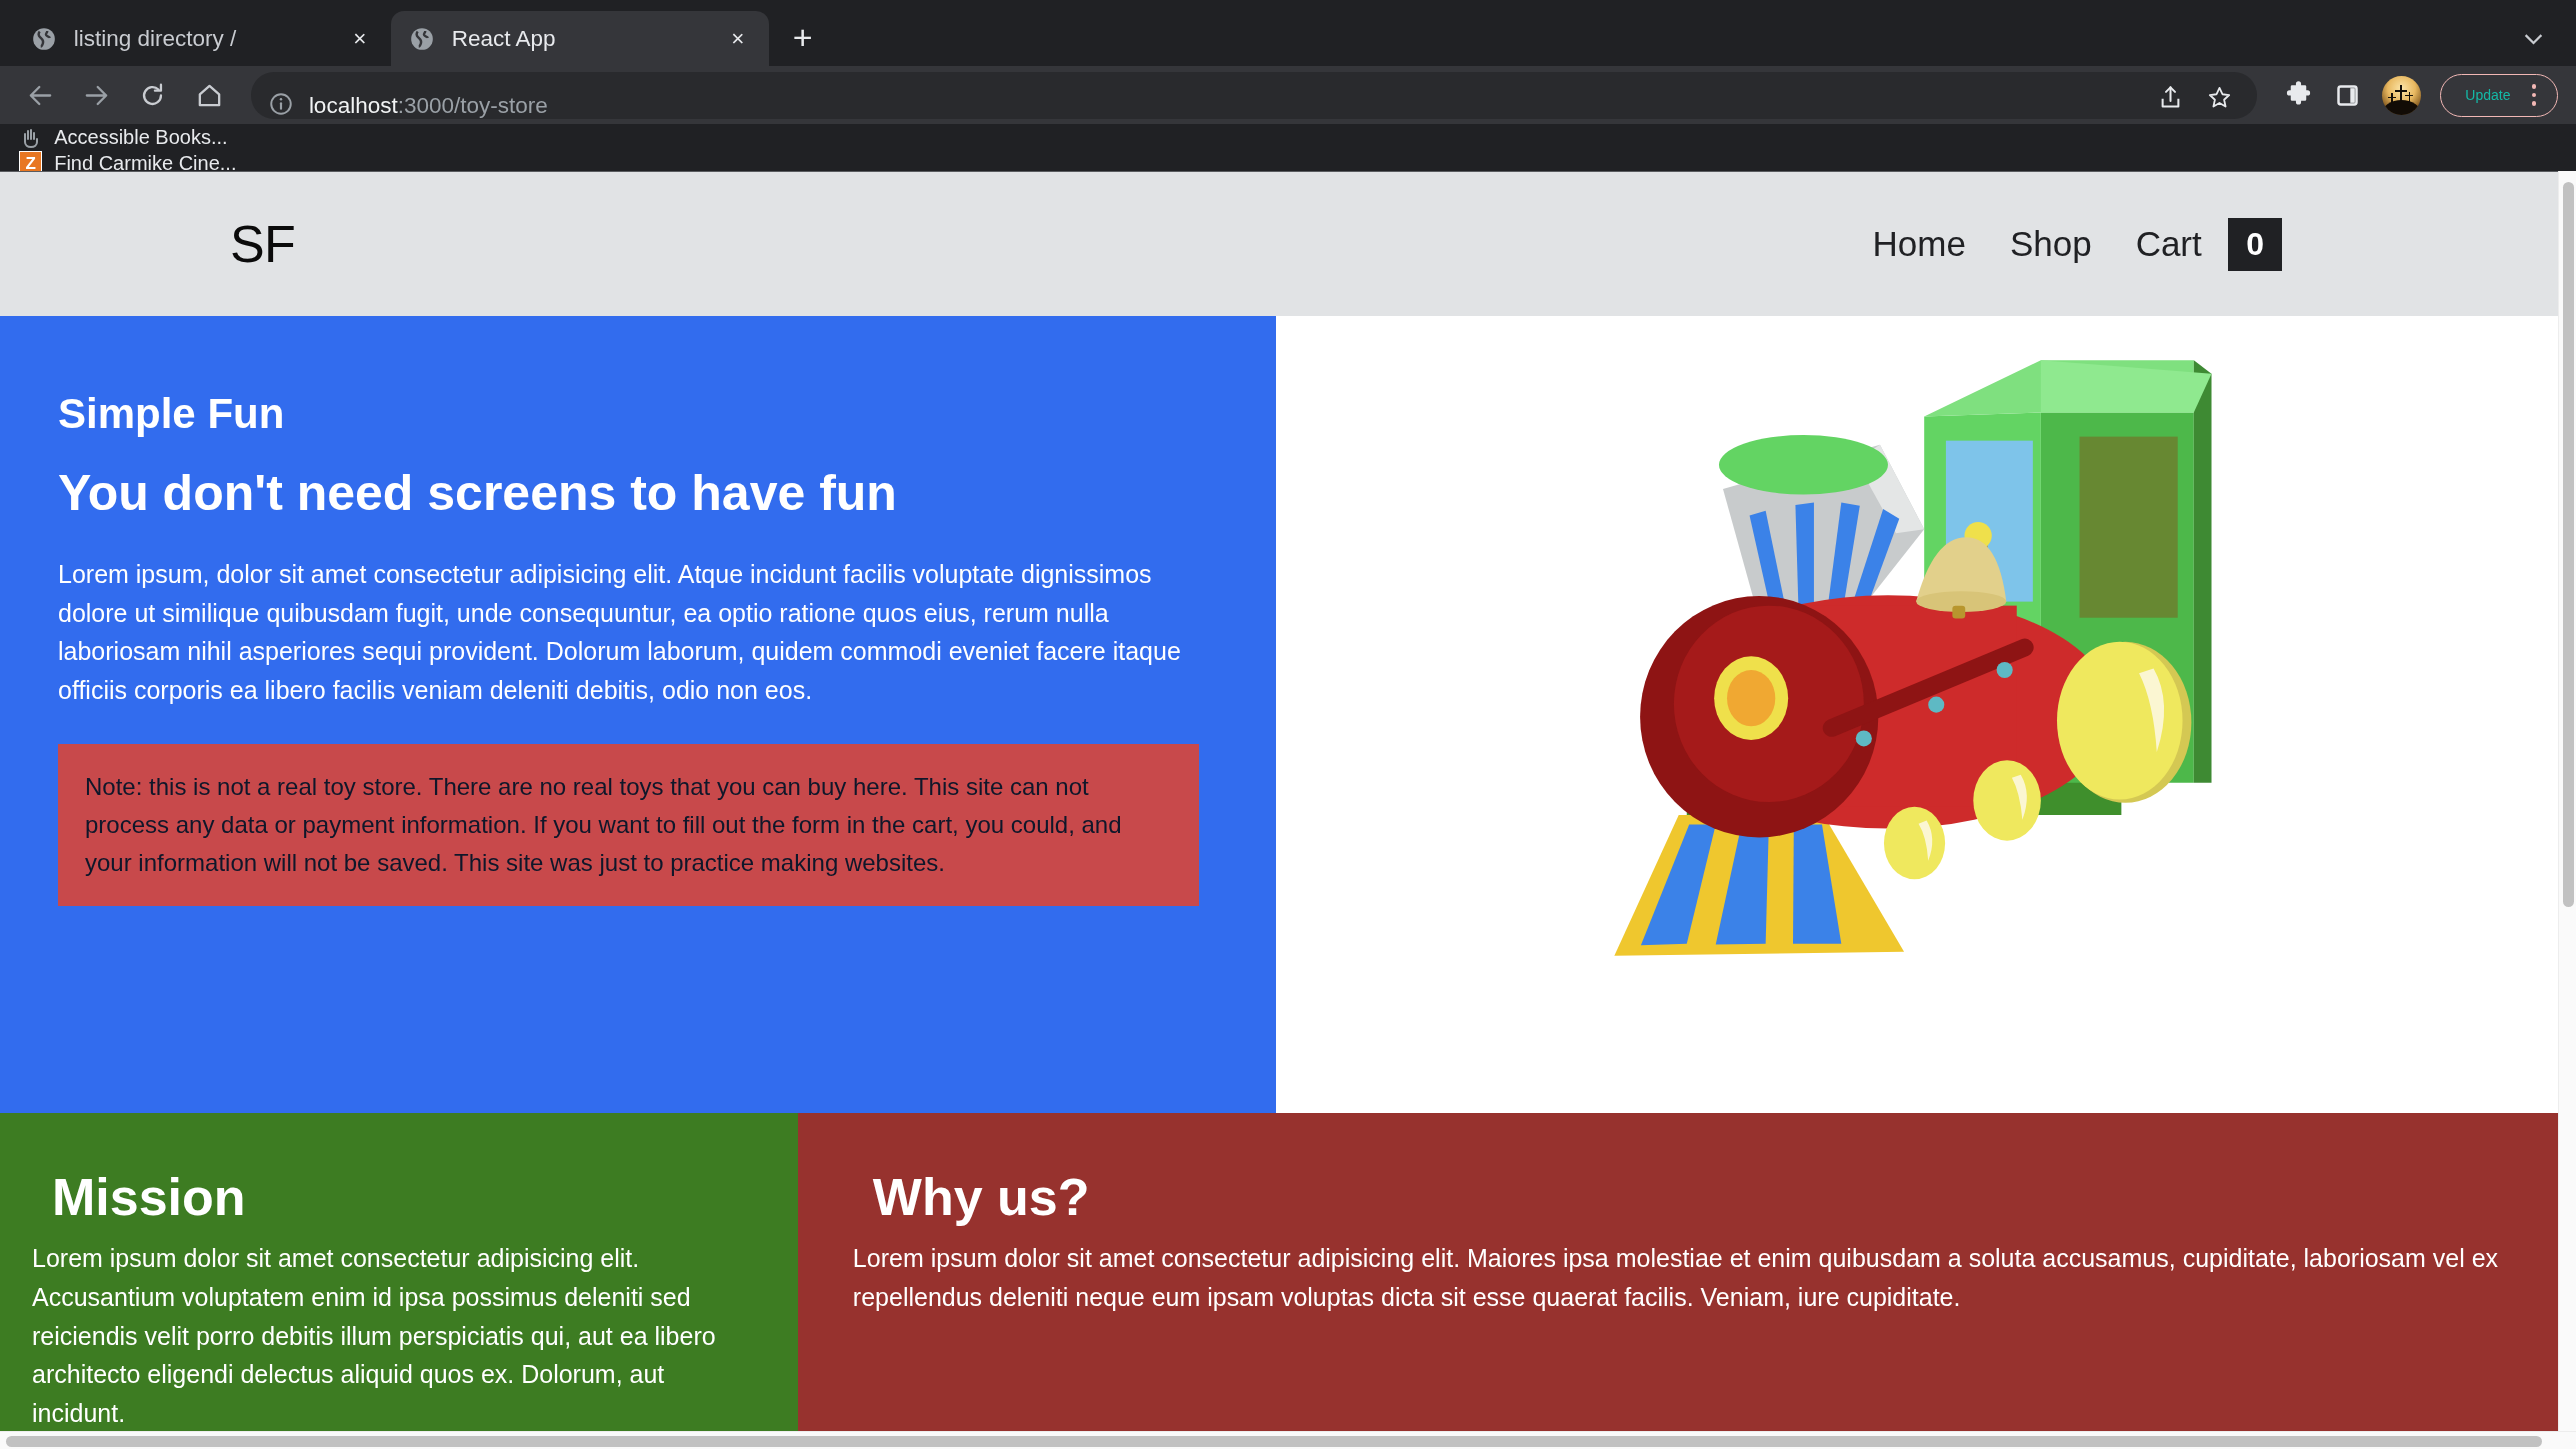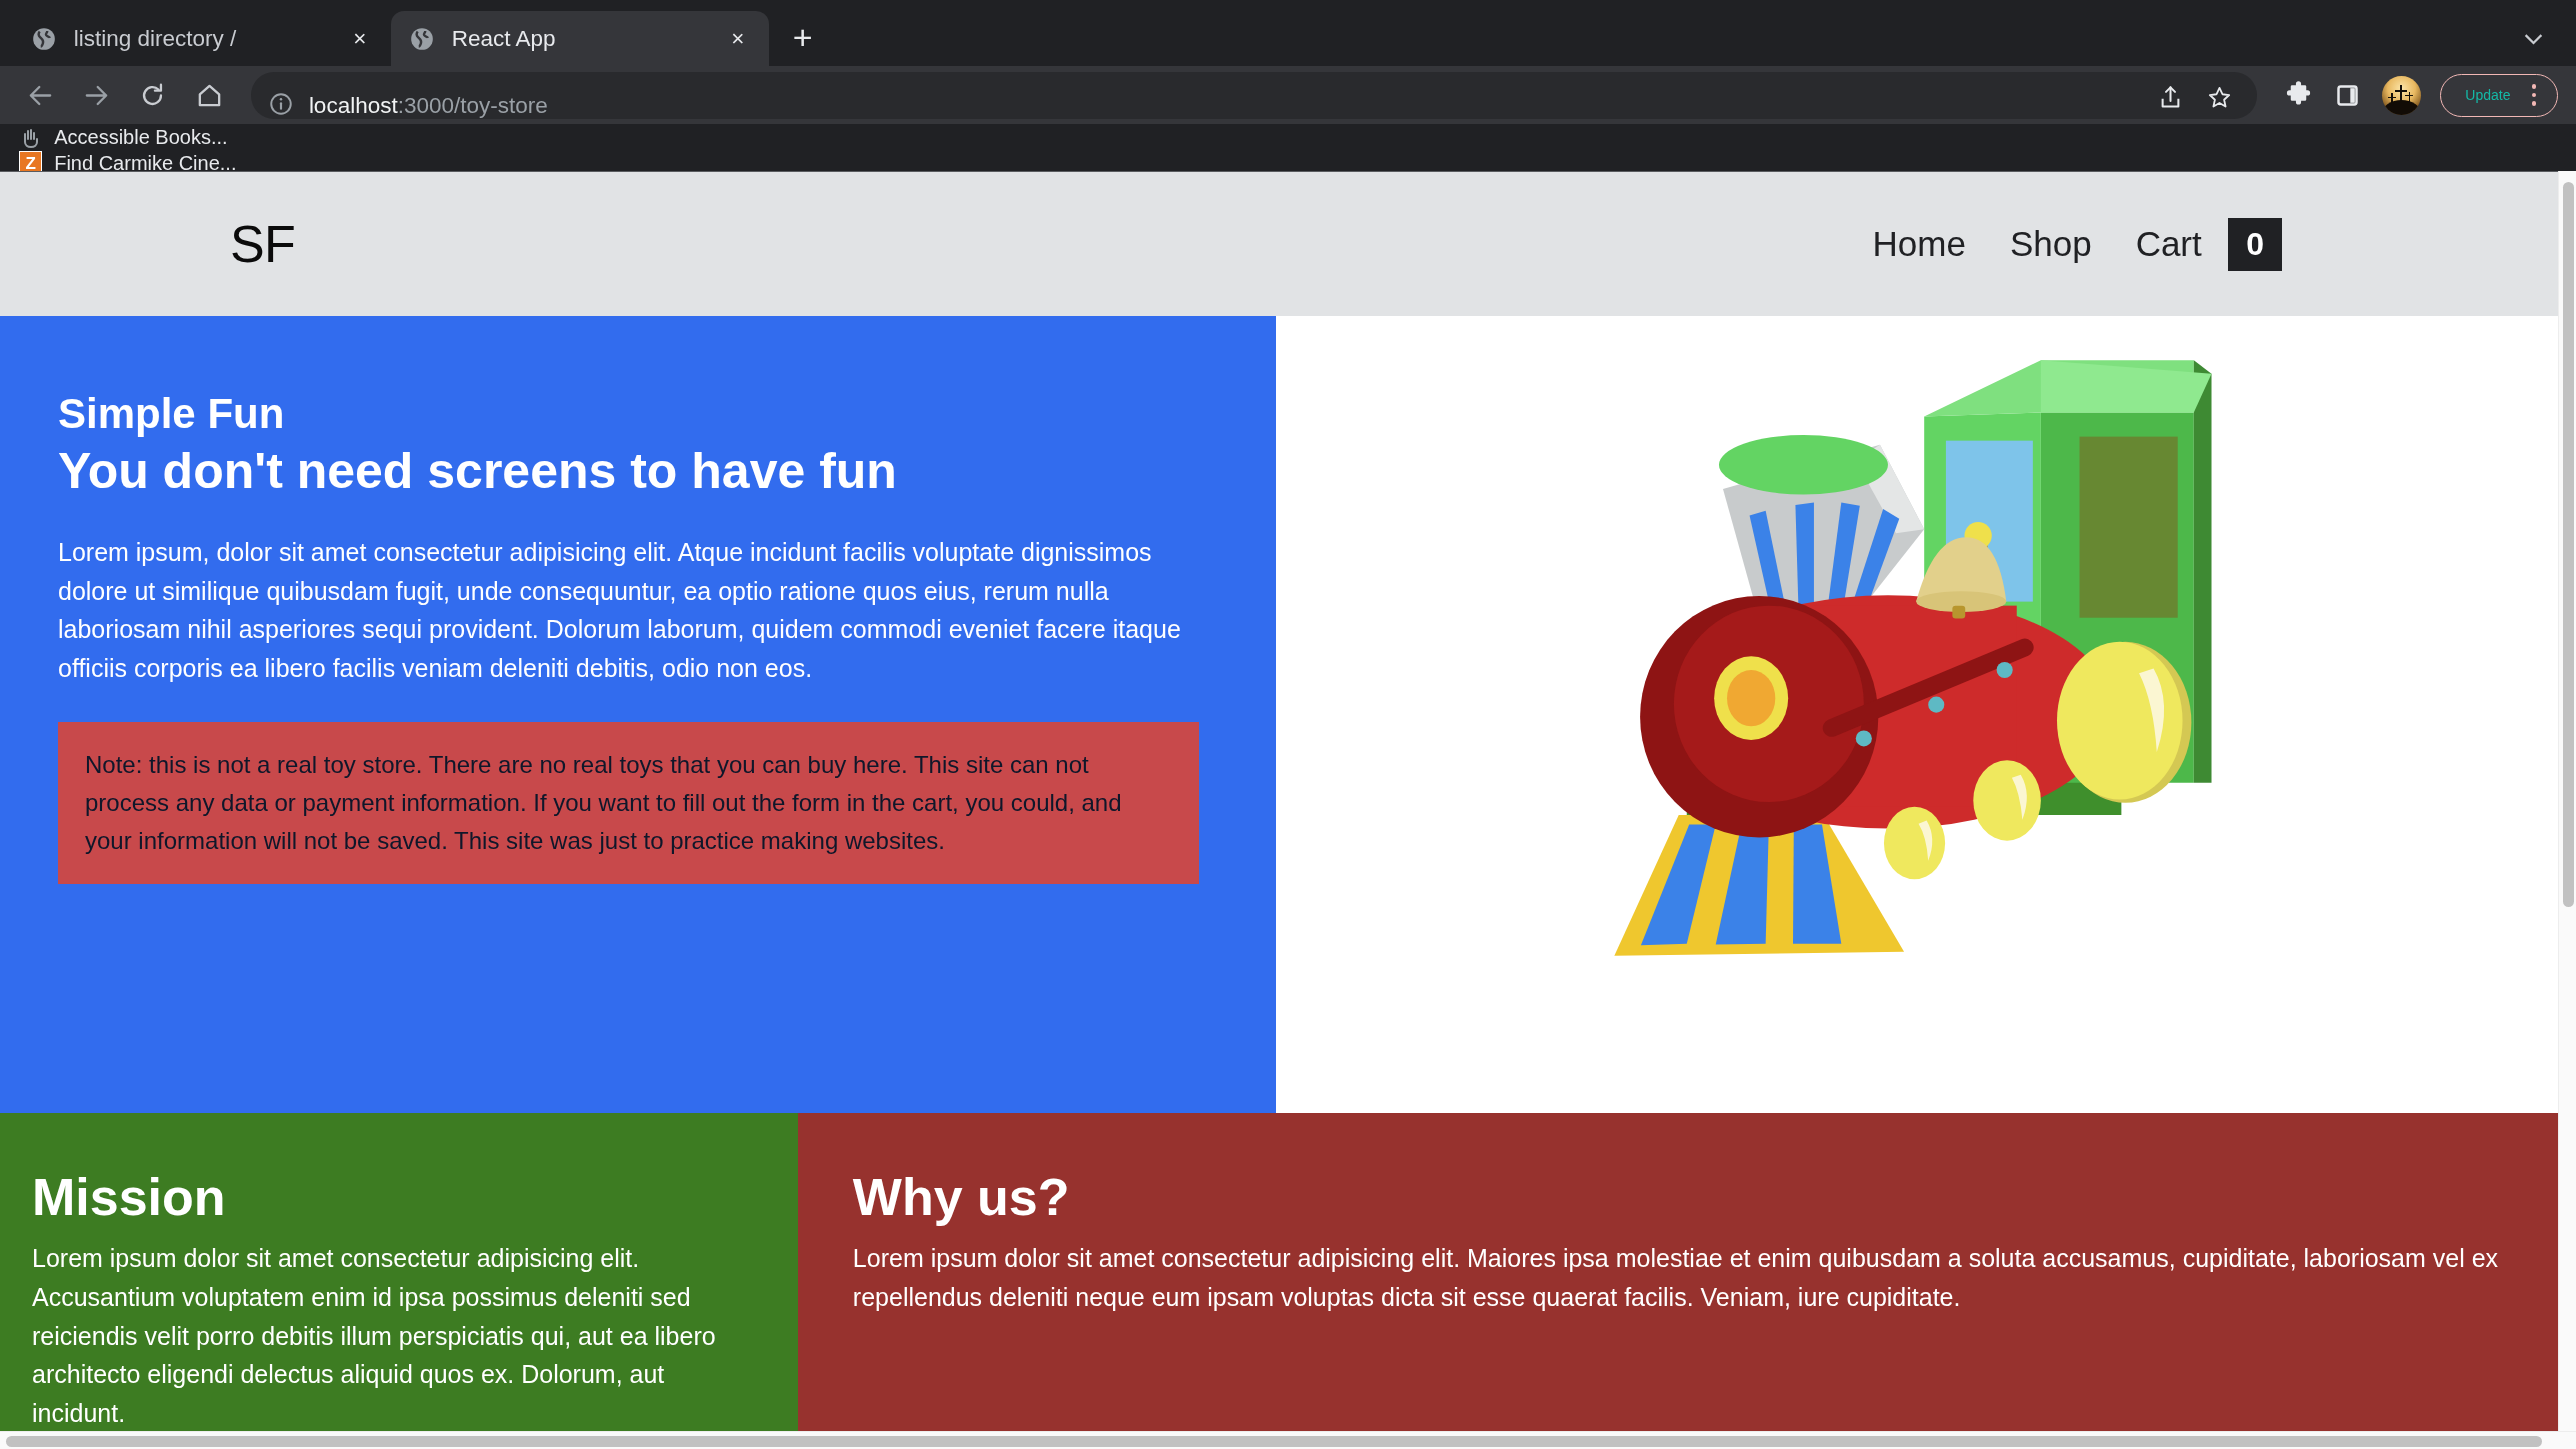--- a/index.html
+++ b/index.html
@@ -116,33 +116,33 @@
   .cart-badge {
     background: #202124; color: #fff; font-size: 32px; font-weight: bold;
     padding: 8px 17.7px; margin-left: 17.7px;
   }
 
   .hero { display: flex; height: 797px; }
   .hero-left {
     width: 1276px; background: #326CEE; color: #fff;
     padding: 74px 77px 0 58px;
   }
-  .hero-eyebrow { font-size: 42px; font-weight: bold; margin-bottom: 5px; }
+  .hero-eyebrow { font-size: 42px; font-weight: bold; margin-bottom: 27px; }
   .hero-title { font-size: 50px; font-weight: bold; line-height: 1.12; margin-bottom: 34px; }
   .hero-body { font-size: 25px; line-height: 1.54; margin-bottom: 35px; max-width: 1127px; }
   .note {
     background: #C8494B; color: #0f172a; font-size: 24px; line-height: 1.58;
     padding: 24px 27px; margin-bottom: 34px; max-width: 1141px;
   }
   .hero-right { flex: 1 1 auto; background: #fff; position: relative; }
   .train { position: absolute; left: 282px; top: 16px; width: 668px; height: 668px; }
 
   .bottom { display: flex; height: 319px; }
   .panel { padding: 56px 58px 0 32px; color: #fff; }
-  .panel h2 { font-size: 52px; font-weight: bold; margin-bottom: 13px; line-height:1.1; }
+  .panel h2 { font-size: 52px; font-weight: bold; margin-bottom: 13px; line-height:1.1;margin-left:20px; }
   .panel p { font-size: 25px; line-height: 1.55; }
   .panel-mission { width: 1276px; background: #3D7C22; padding-left: 32px; }
   .panel-why { flex: 1 1 auto; background: #97322E; padding-left: 55px; }
 
   
   .vscroll {
     position: absolute; right: 0; top: 171px; width: 17.7px; height: 1261px;
     background: #FAFAFA; border-left: 0.8px solid #EDEDED;
   }
   .vthumb {

